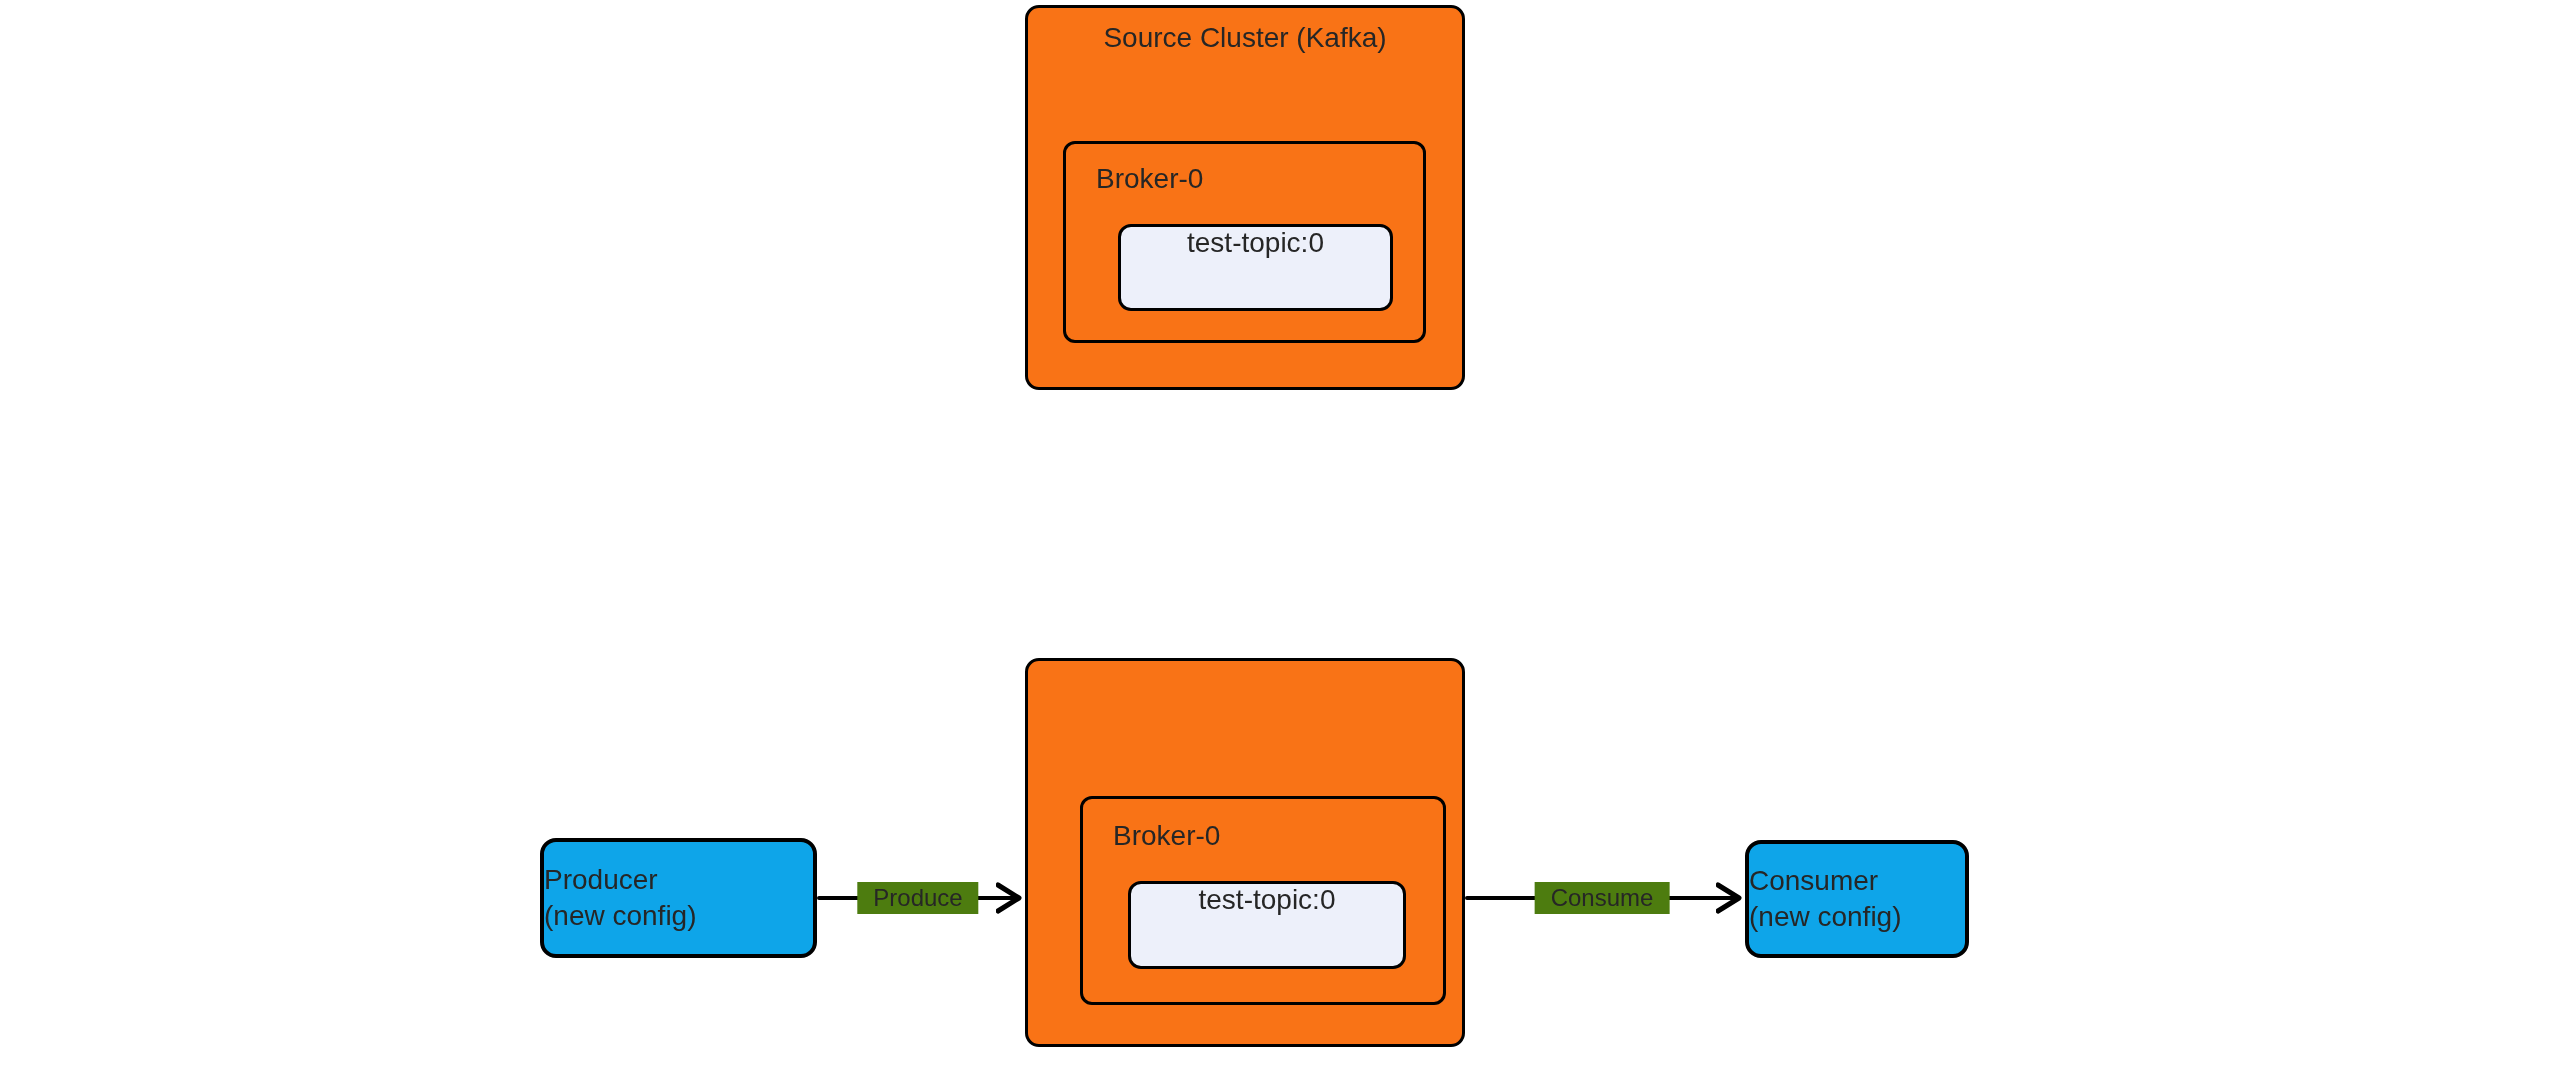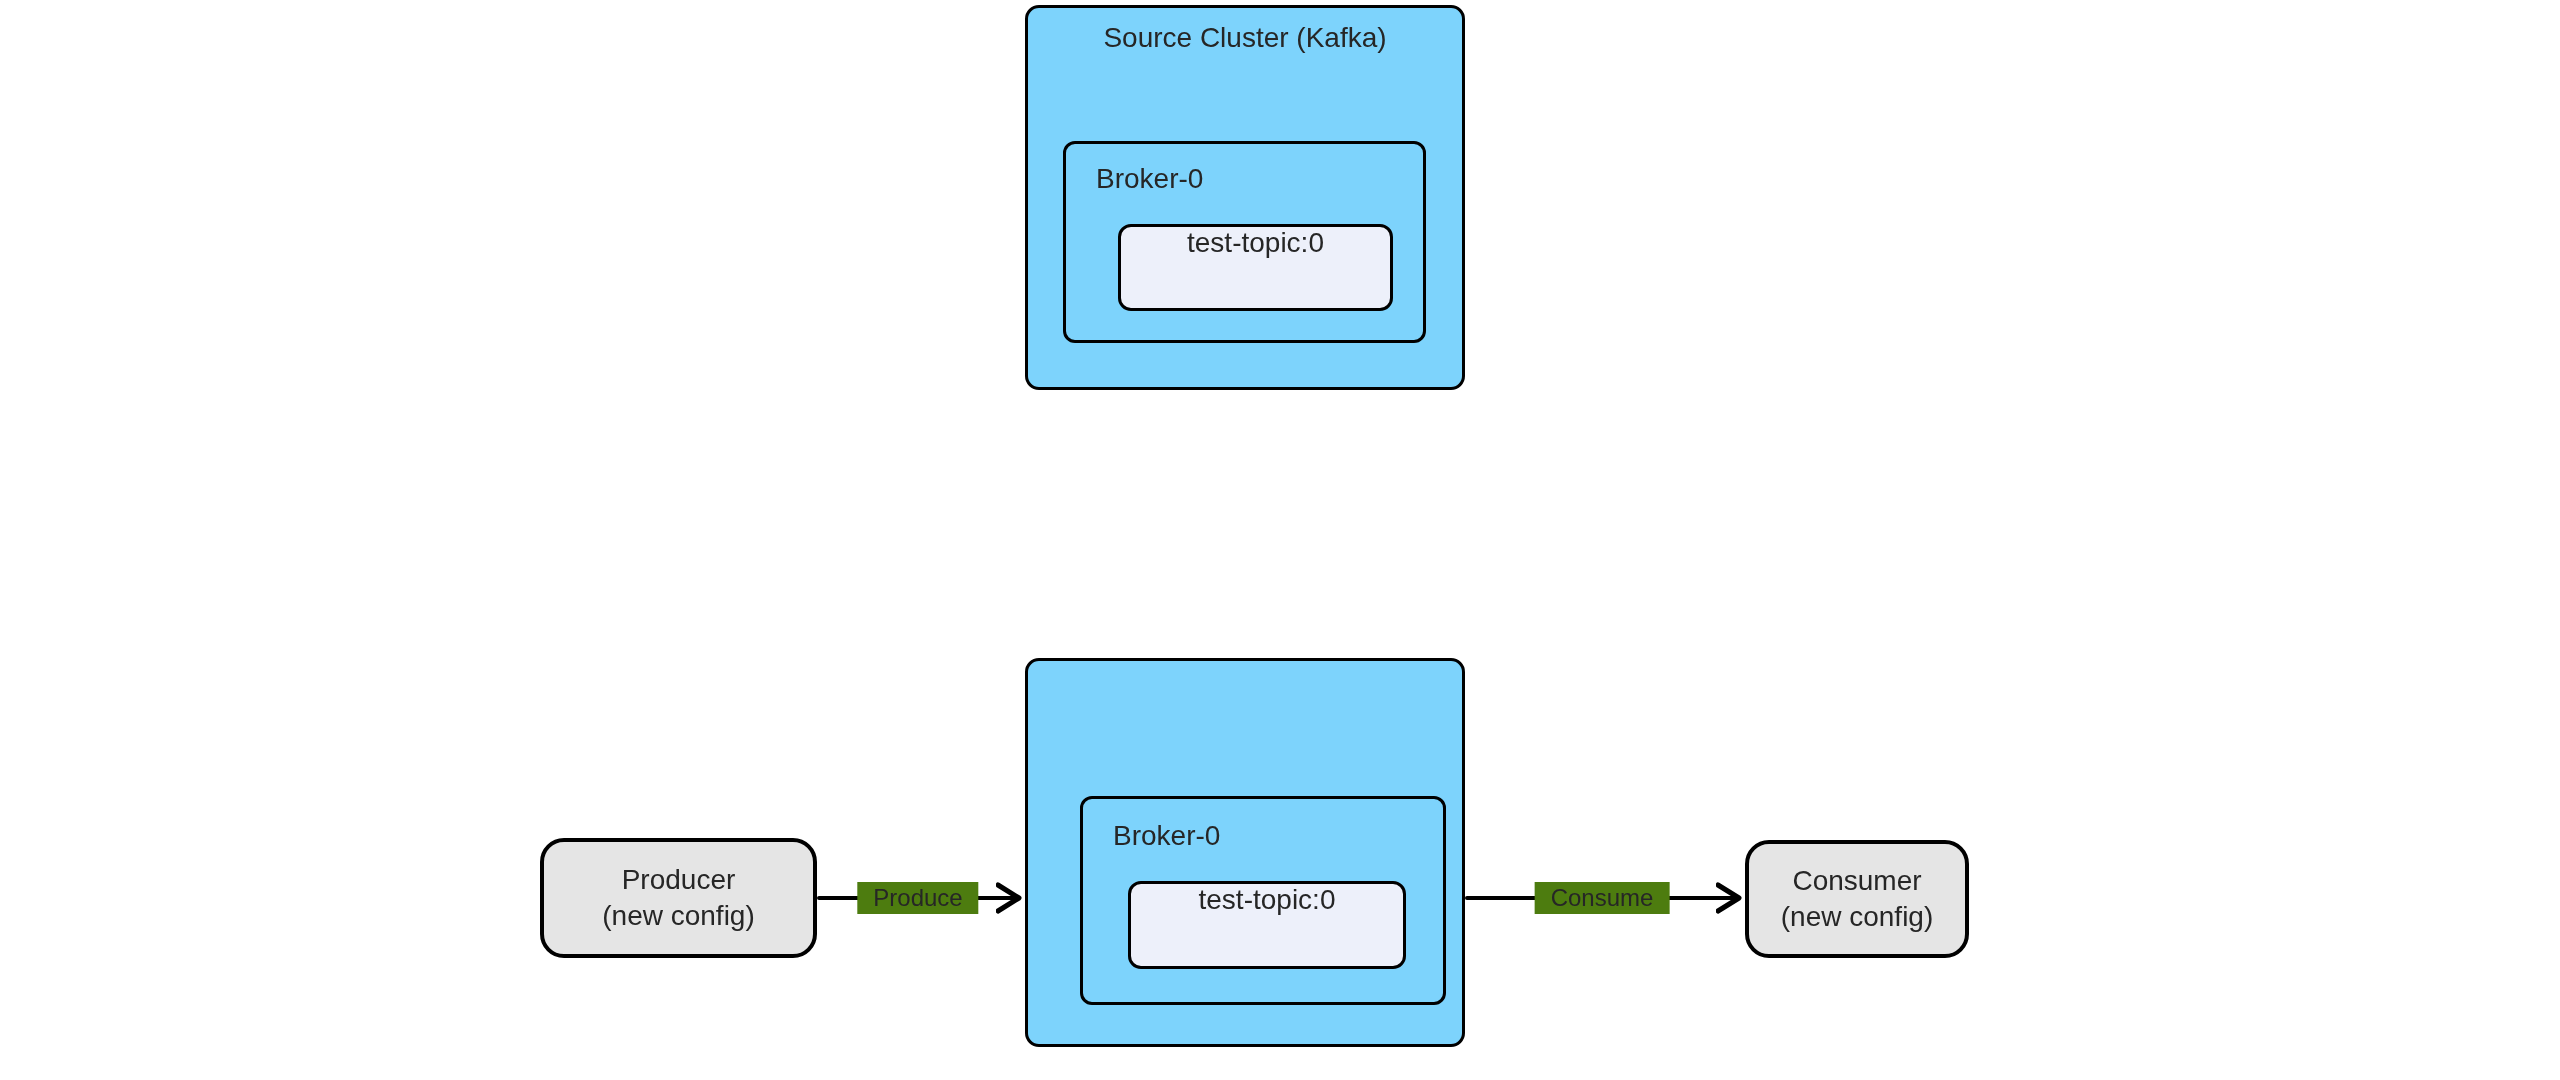--- a/index.html
+++ b/index.html
@@ -11,21 +11,21 @@
     position: relative;
     width: 2560px;
     height: 1080px;
     background: var(--bg, #ffffff);
     overflow: hidden;
     color: var(--text, #262626);
   }
   .box {
     position: absolute;
     box-sizing: border-box;
-    background: #7dd3fc;
+    background: #f97316;
     border: 3px solid var(--stroke, #000000);
     border-radius: 14px;
     padding-left: 16px;
   }
   .cluster-title {
     position: absolute;
     left: 0; right: 0;
     text-align: center;
     font-size: 28px;
     line-height: 34px;
@@ -46,26 +46,26 @@
     border-radius: 13px;
     display: flex;
     align-items: flex-start;
     justify-content: center;
     font-size: 28px;
     color: var(--text, #262626);
   }
   .node {
     position: absolute;
     box-sizing: border-box;
-    background: #e5e5e5;
+    background: #0ea5e9;
     border: 4px solid var(--stroke, #000000);
-    border-radius: 24px;
+    border-radius: 16px;
     display: flex;
     flex-direction: column;
-    align-items: center;
+    align-items: flex-start;
     justify-content: center;
     font-size: 28px;
     line-height: 36px;
     color: var(--text, #262626);
     text-align: center;
   }
   .edge-line {
     position: absolute;
     height: 4px;
     background: var(--stroke, #000000);

